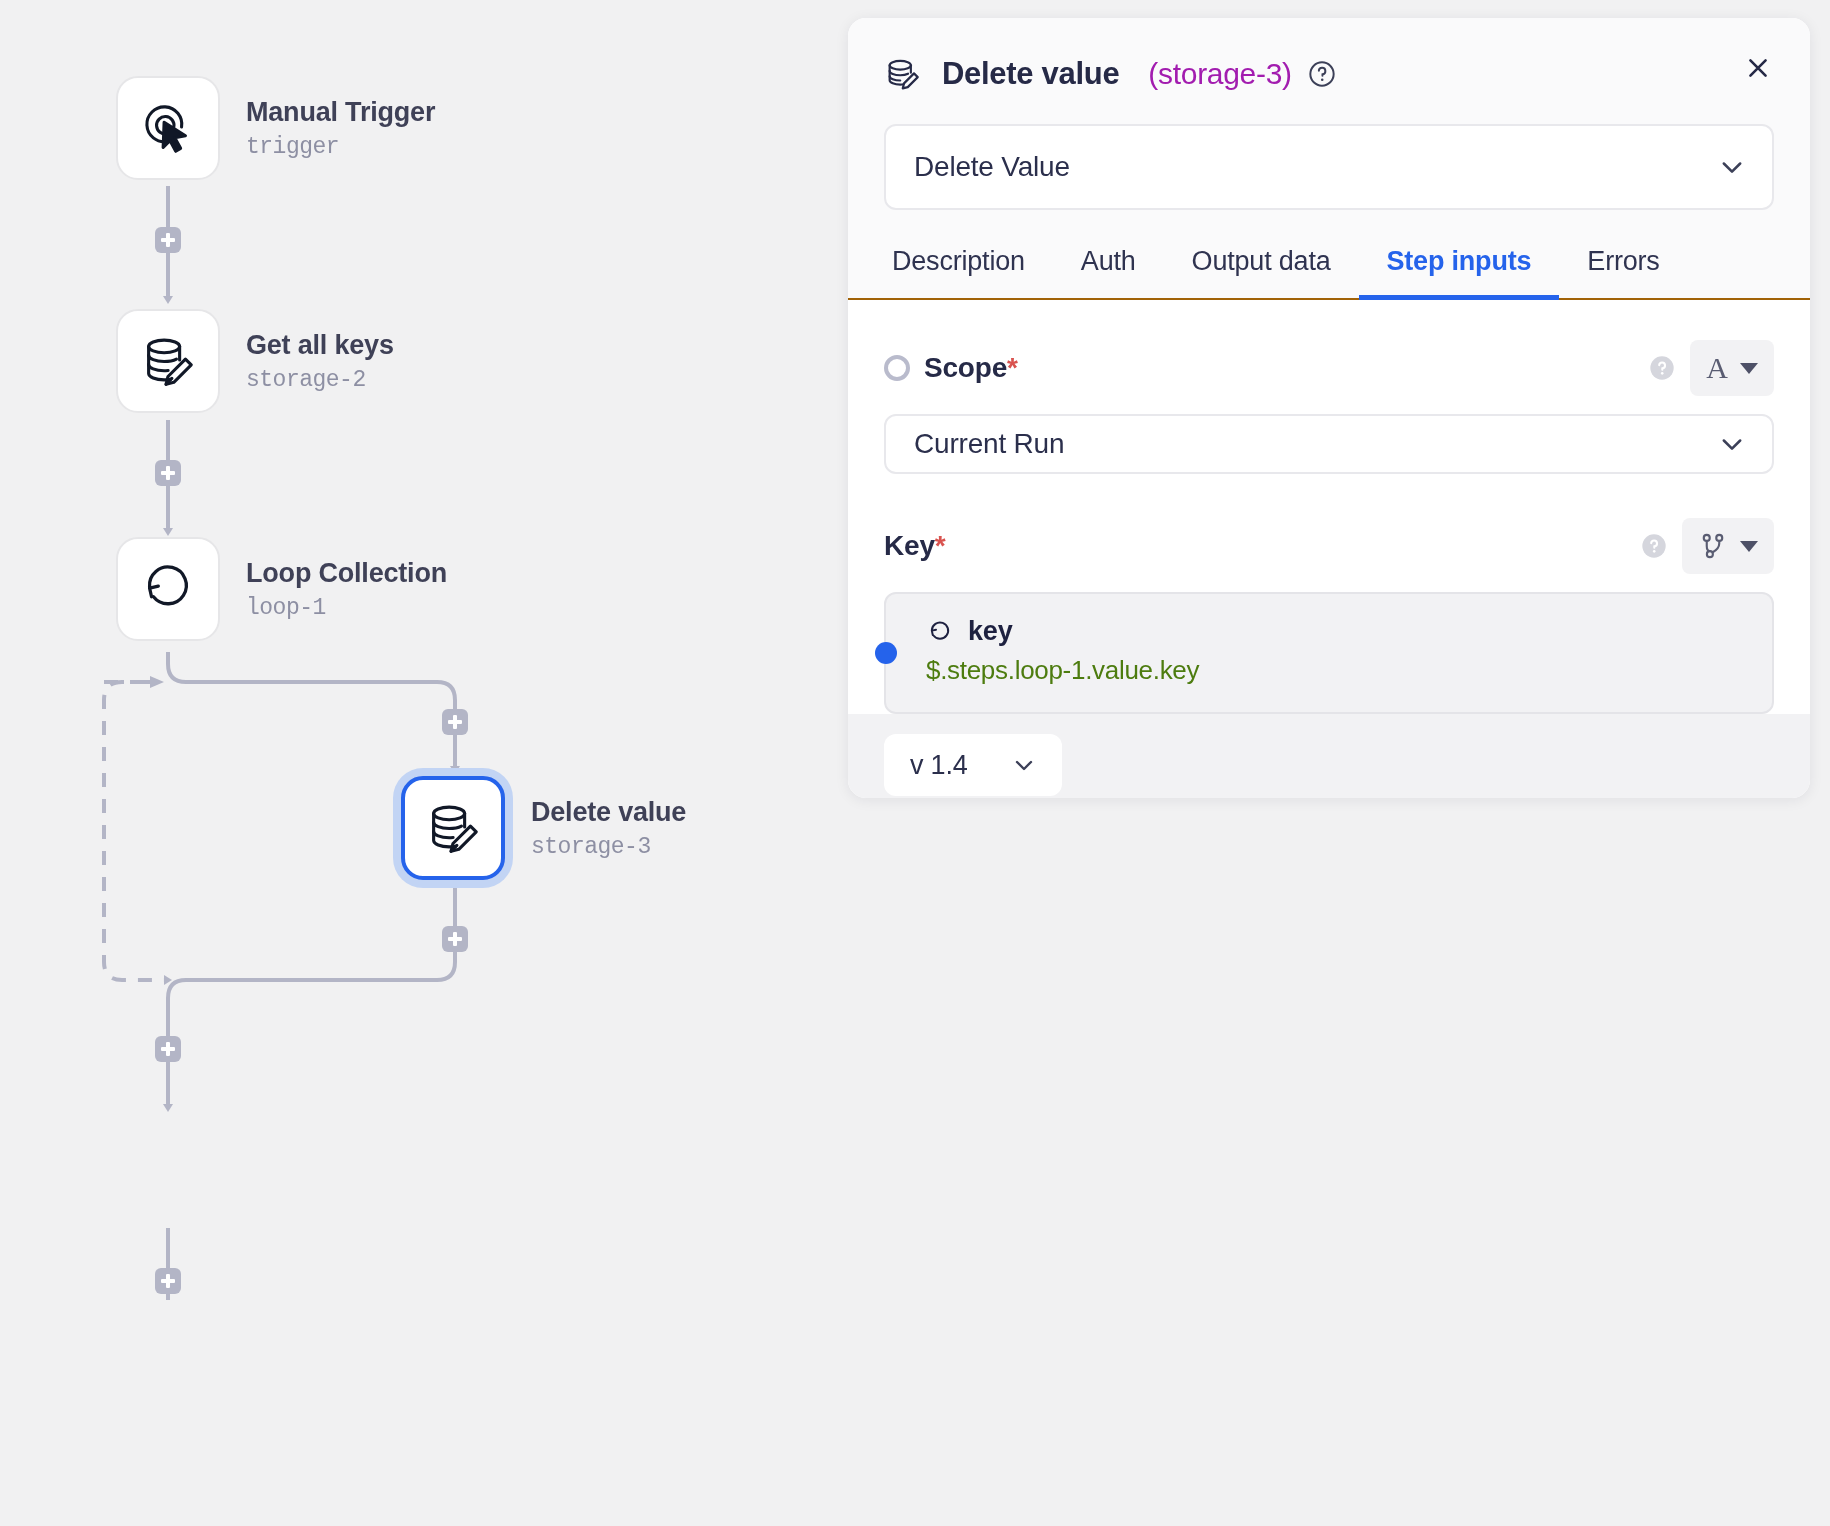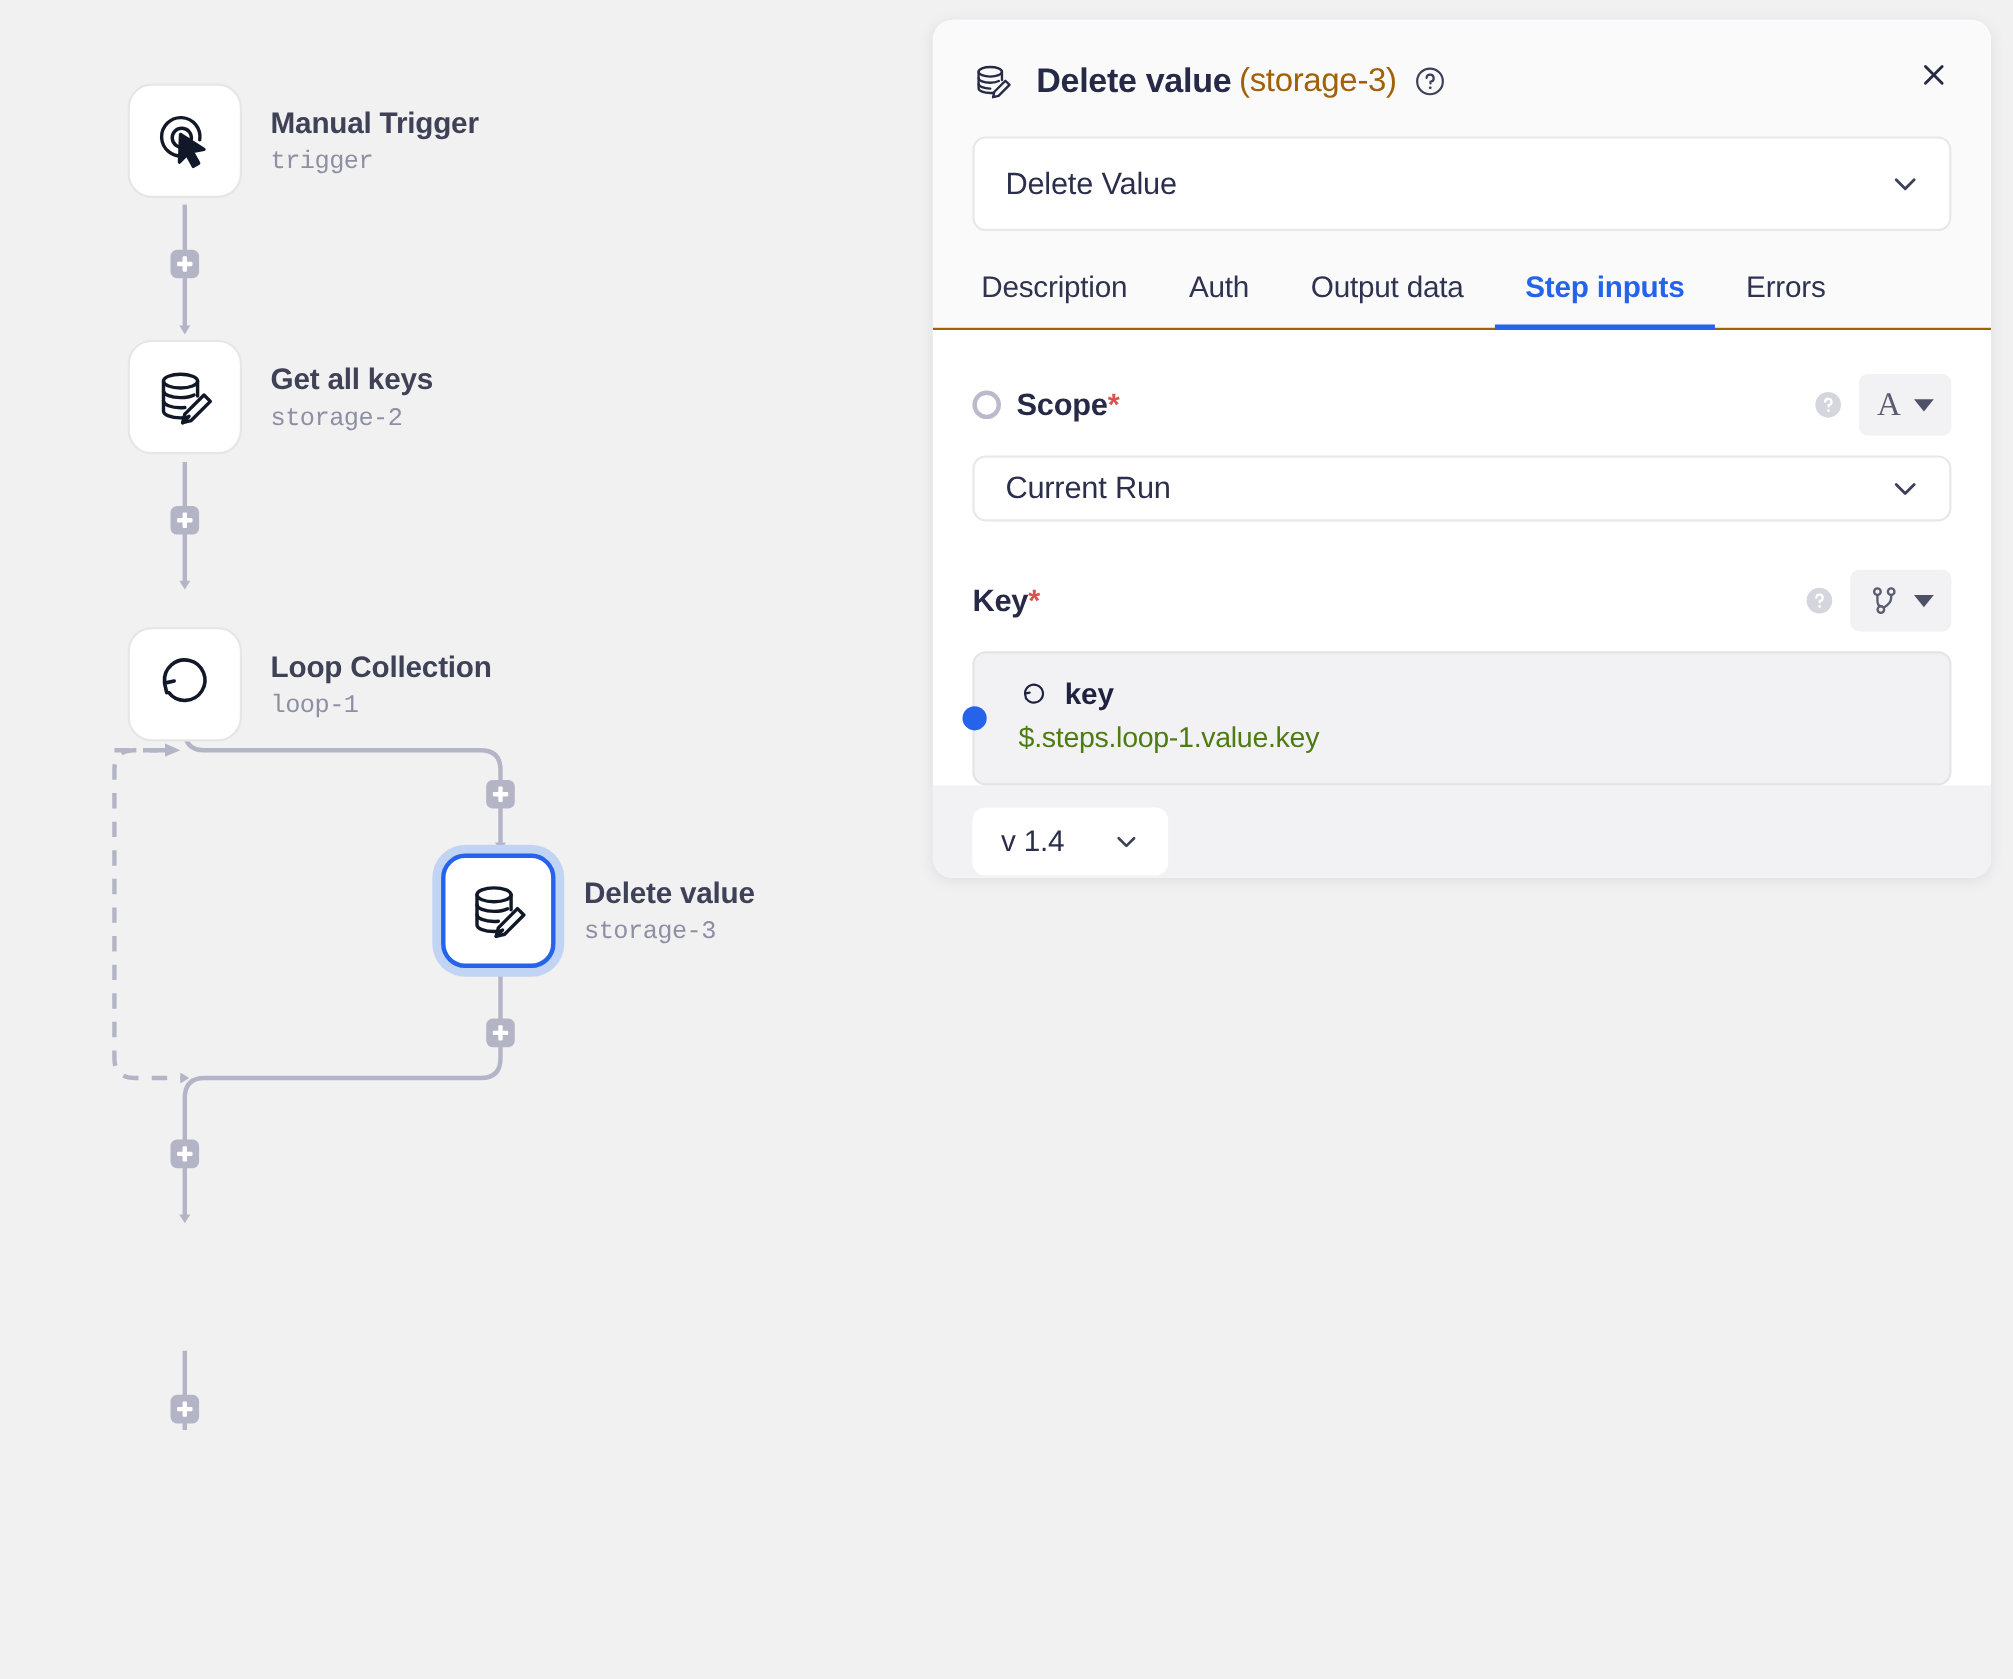--- a/index.html
+++ b/index.html
@@ -69,21 +69,21 @@
   .panel-header {
     display: flex; align-items: center;
     padding: 36px 36px 0 36px;
     position: relative;
   }
   .hdr-icon { width: 40px; height: 40px; flex: none; margin-right: 18px; }
   .hdr-title {
     font-size: 31px; font-weight: 700; color: #262a47; letter-spacing: -0.3px;
   }
   .hdr-id {
-    font-size: 30px; color: #a16207; margin-left: 7px; letter-spacing: -0.3px;
+    font-size: 30px; color: #a21caf; margin-left: 29px; letter-spacing: -0.3px;
   }
   .hdr-help { margin-left: 16px; width: 28px; height: 28px; flex:none; }
   .close-btn {
     position: absolute; right: 28px; top: 26px;
     width: 48px; height: 48px;
     display: flex; align-items: center; justify-content: center;
     background: none; border: none; cursor: pointer;
   }
   .close-btn svg { width: 26px; height: 26px; }
 
@@ -251,21 +251,21 @@
             <path d="M30,56 L36,50"></path>
           </g>
         </svg>
       </div>
       <div class="node-label">
         <div class="node-title">Get all keys</div>
         <div class="node-sub">storage-2</div>
       </div>
     </div>
 
-    <div class="node" style="left:116px; top:570px;">
+    <div class="node" style="left:116px; top:537px;">
       <div class="node-box">
         <svg class="node-icon" viewBox="0 0 64 64">
           <g fill="none" stroke="#111827" stroke-width="3.4" stroke-linecap="round" stroke-linejoin="round">
             <path d="M13,30 A19,19 0 1,1 17,40"></path>
             <path d="M22,29 L13,31 L15,40" fill="none"></path>
           </g>
         </svg>
       </div>
       <div class="node-label">
         <div class="node-title">Loop Collection</div>

